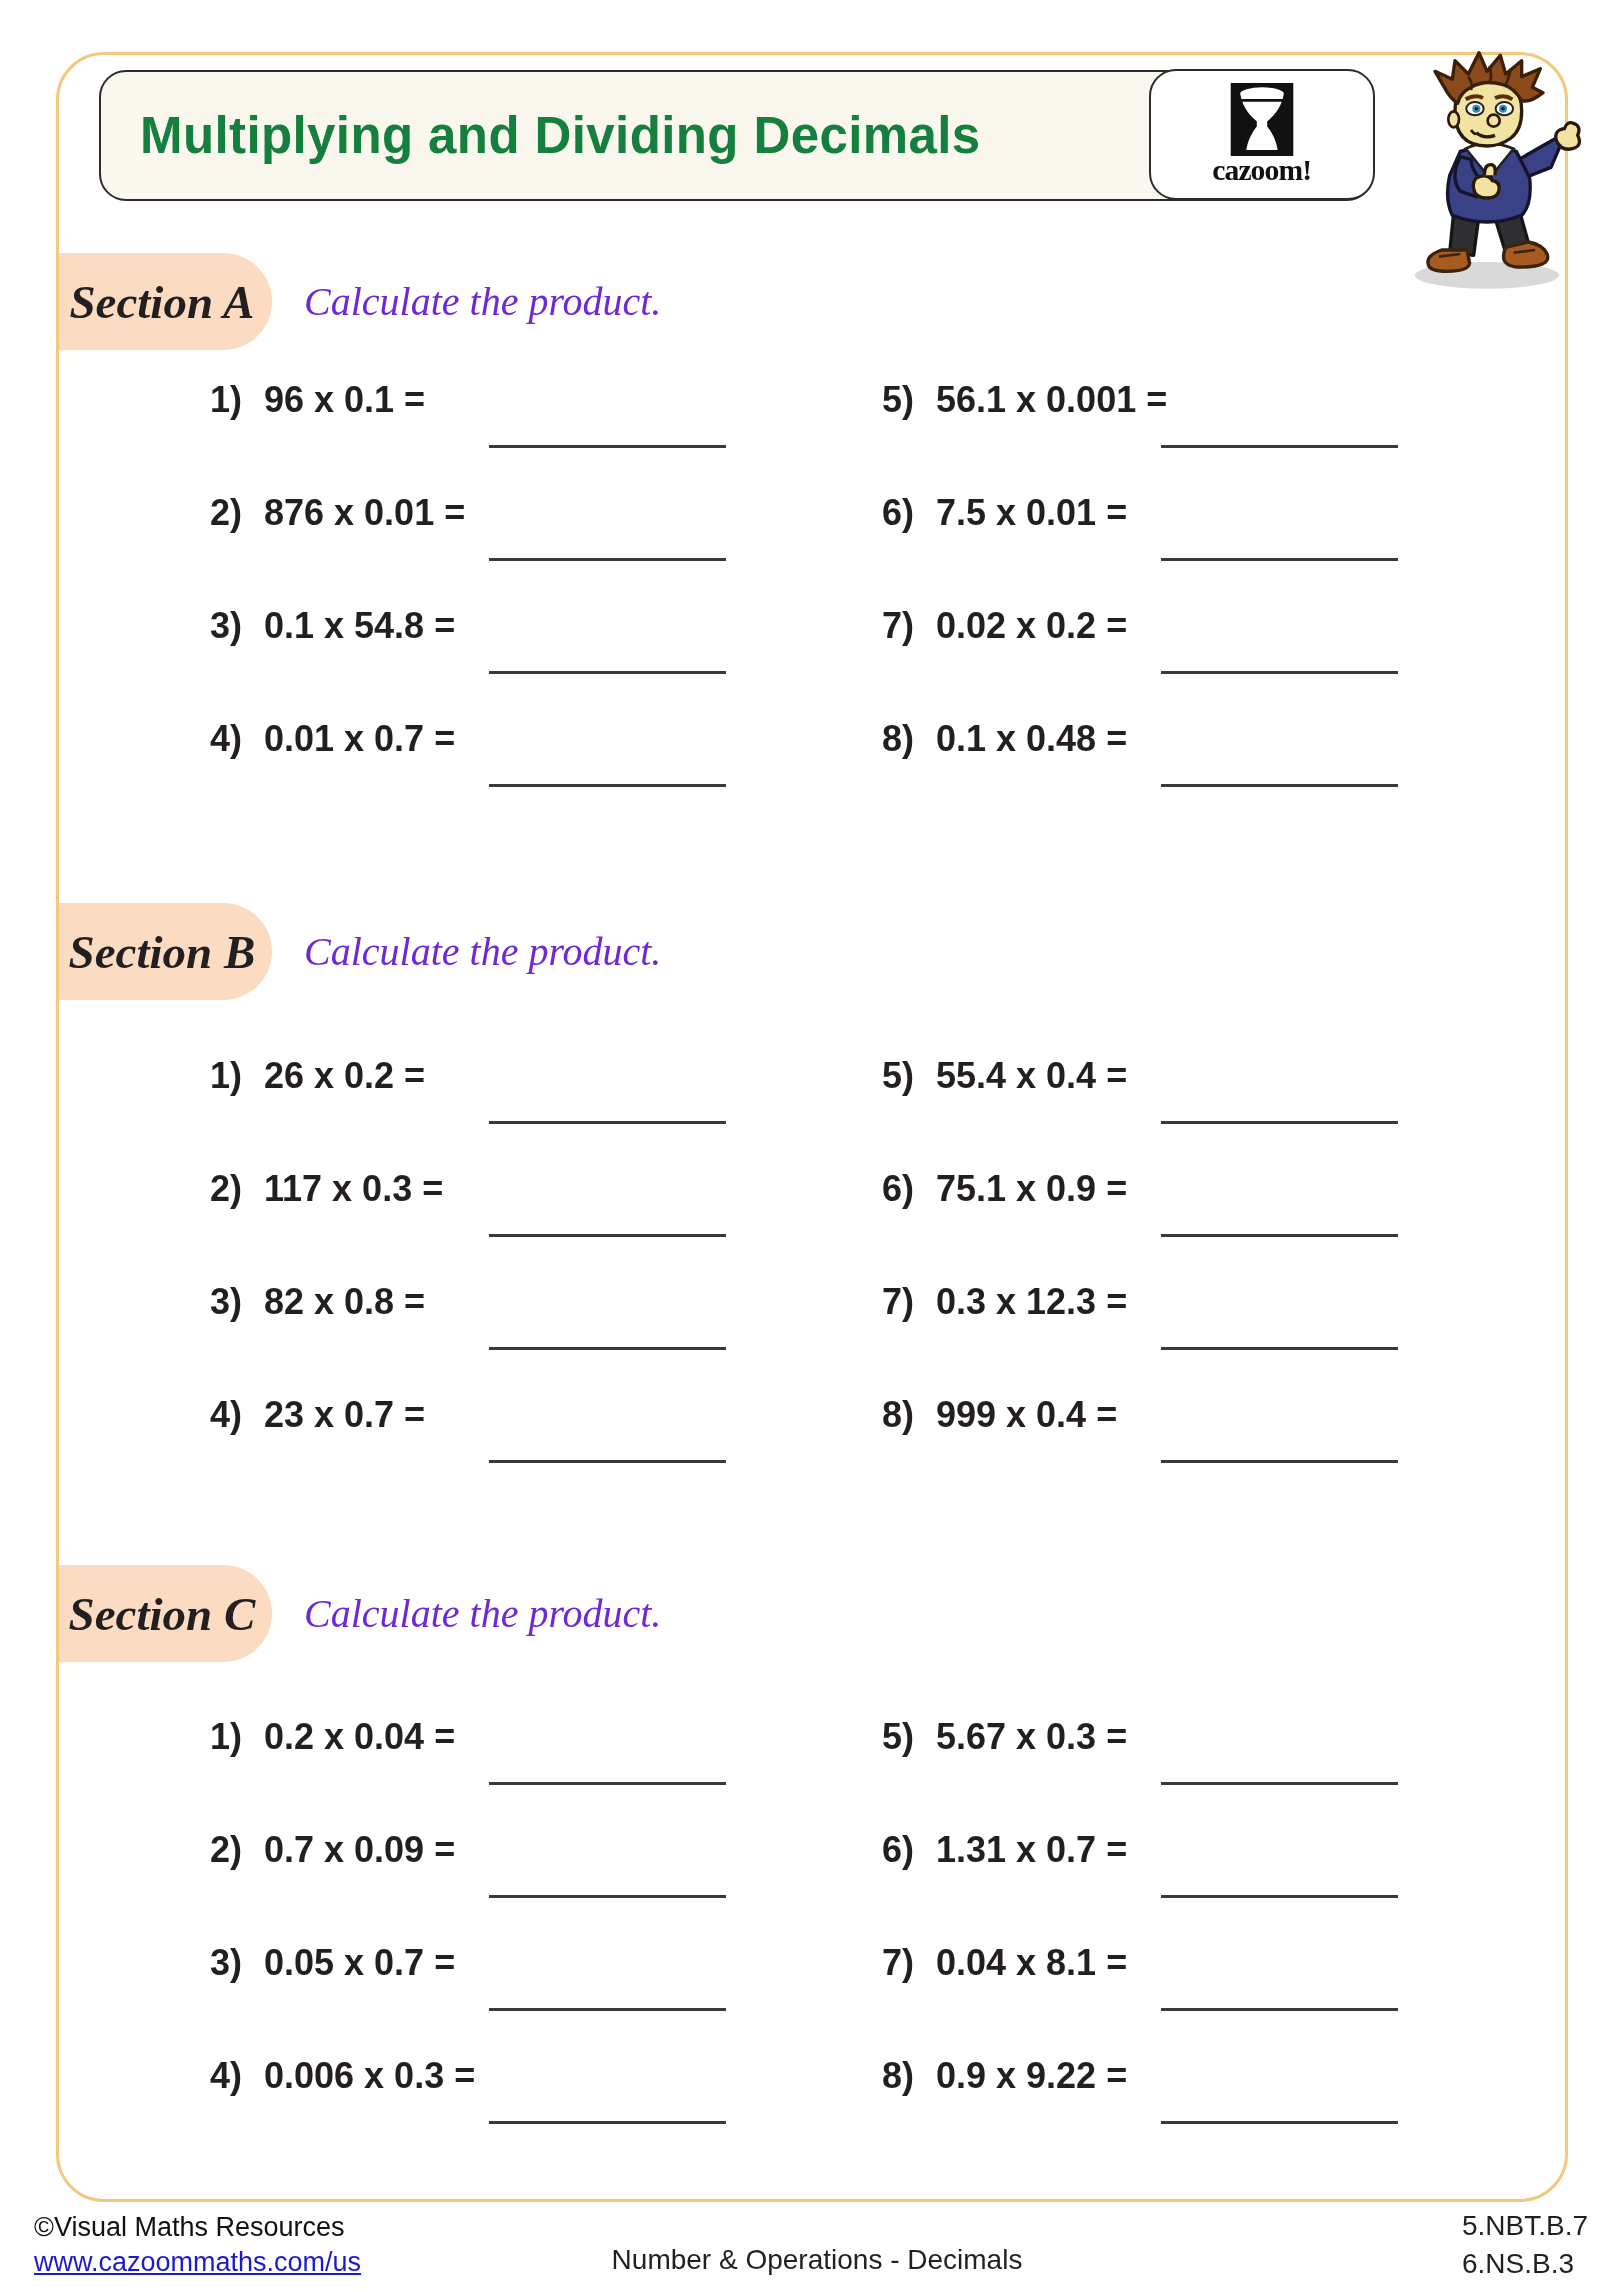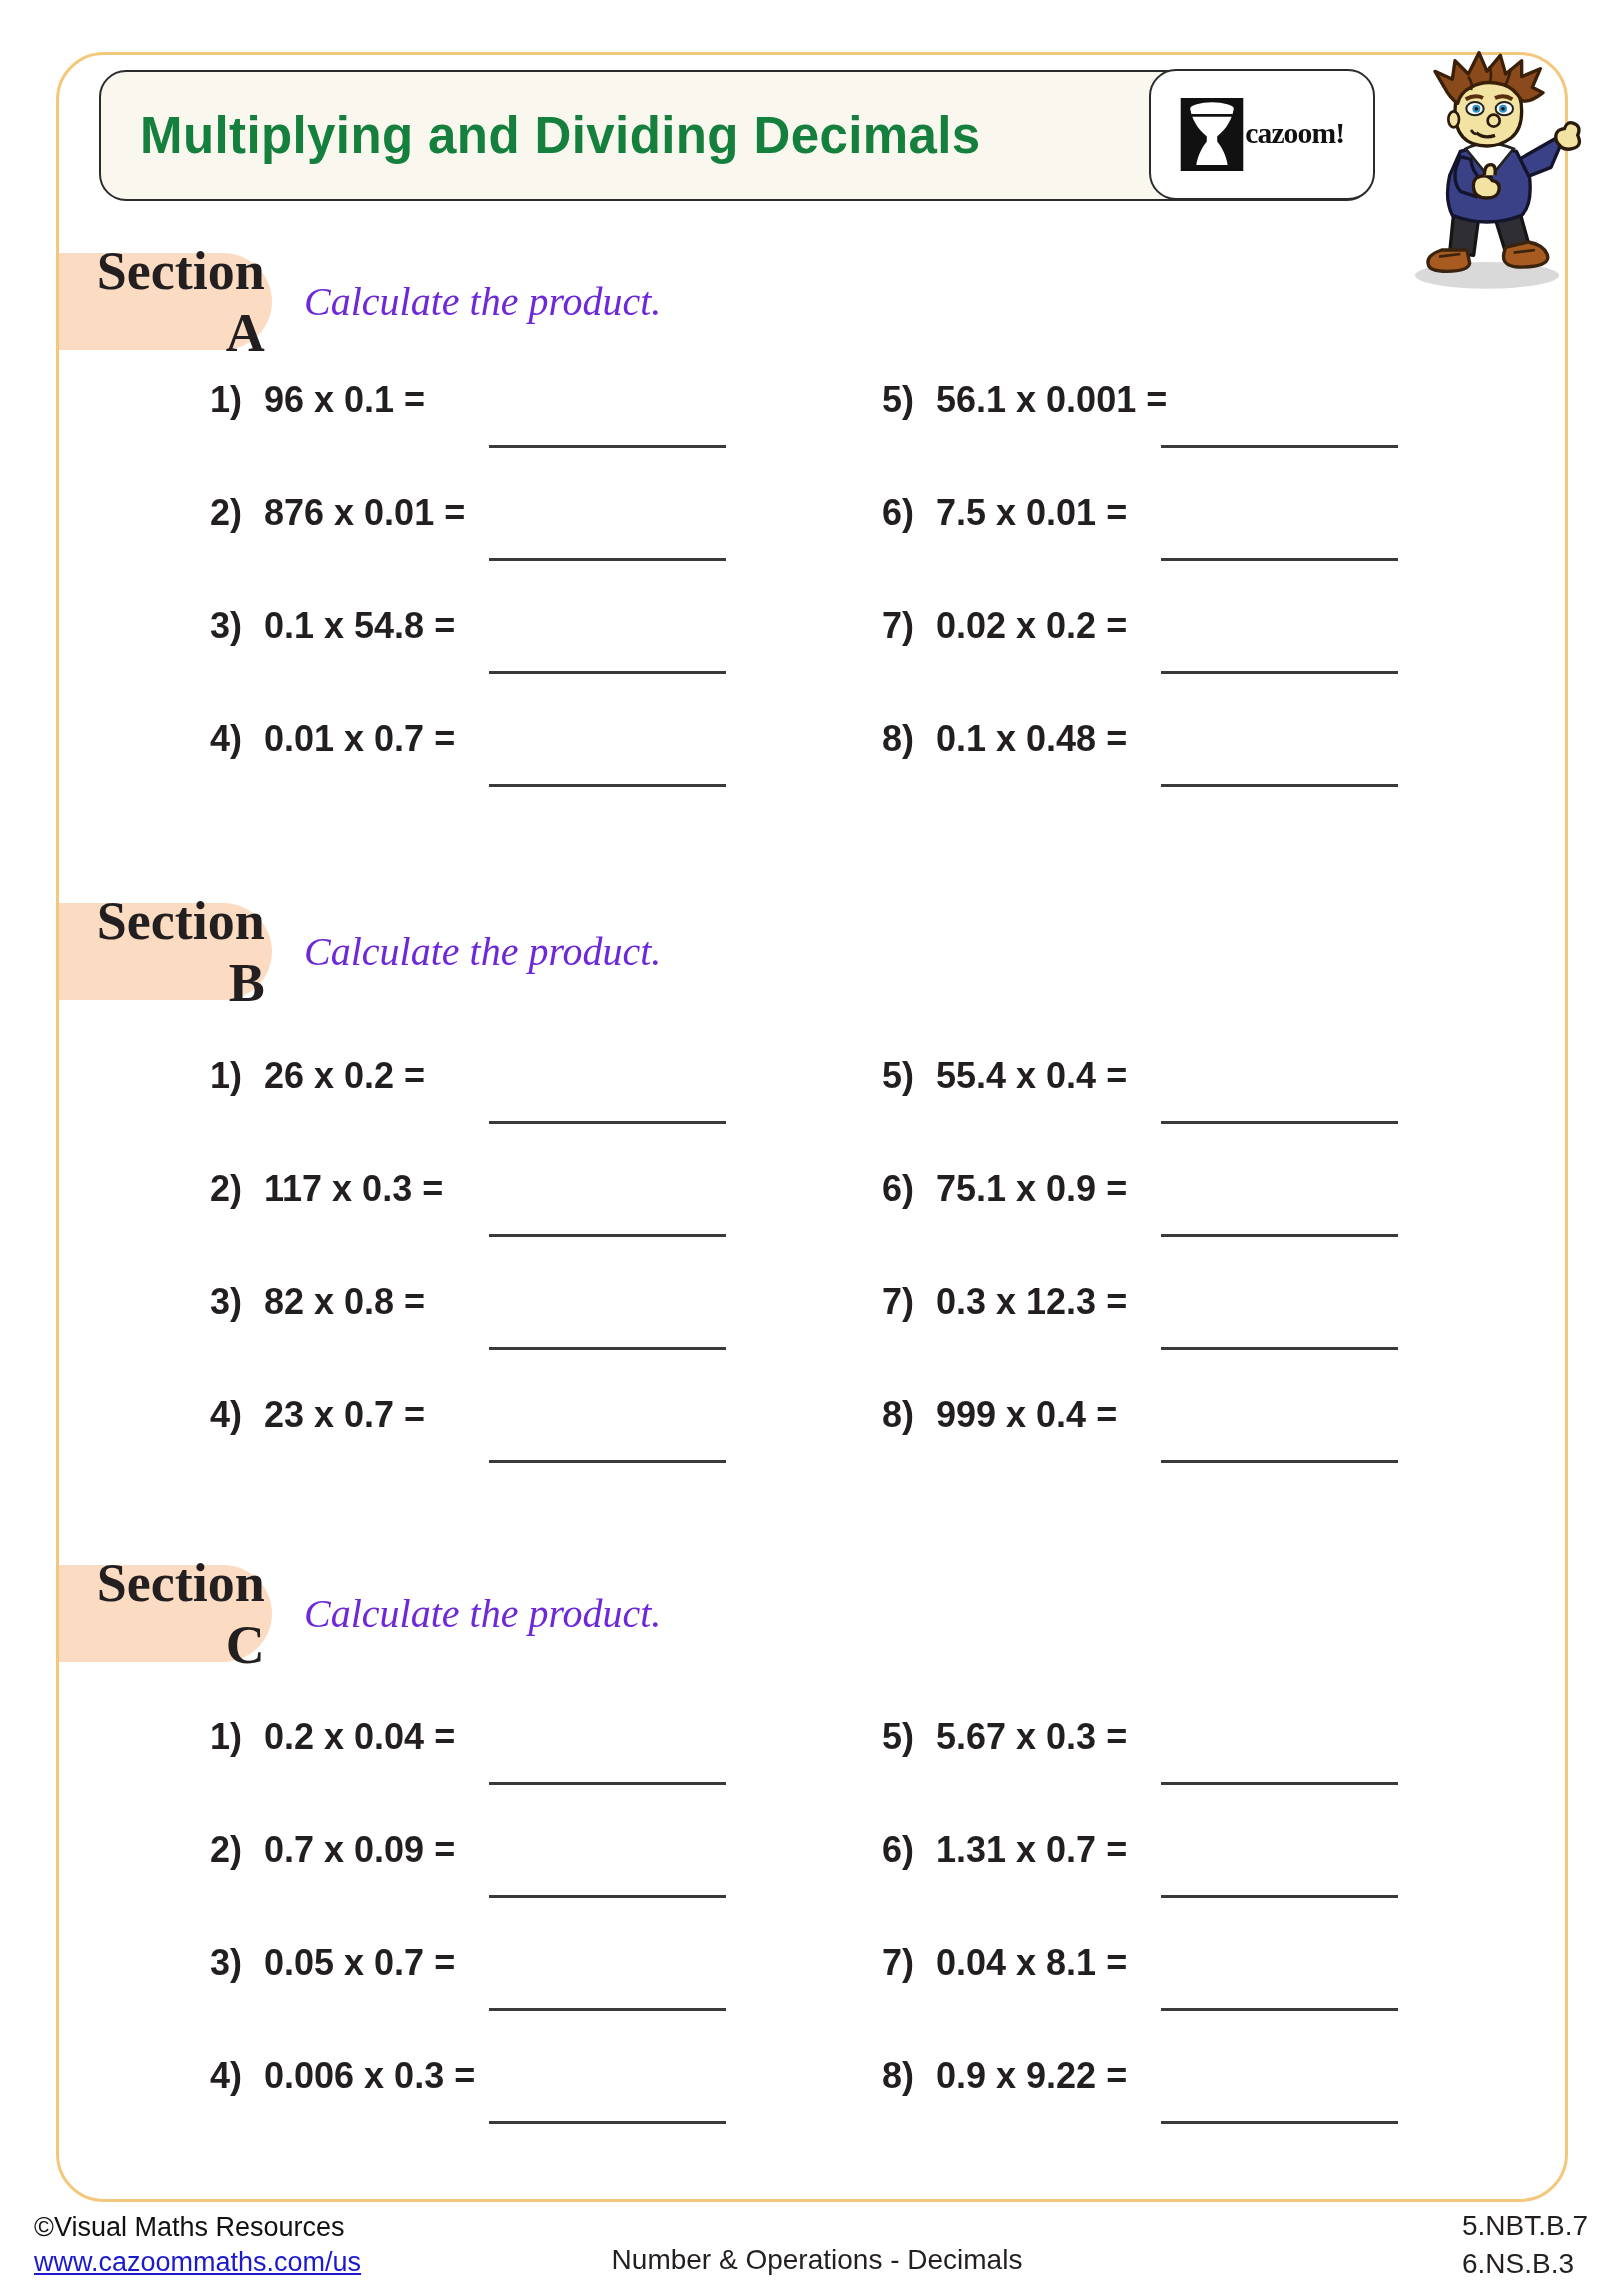--- a/index.html
+++ b/index.html
@@ -17,37 +17,37 @@
     position:absolute;left:99px;top:70px;width:1275px;height:131px;
     background:#FAF8EE;border:2.7px solid #2B2B2B;border-radius:27px;
     display:flex;align-items:center;box-sizing:border-box;
   }
   .title-text{
     margin-left:39px;font-size:51px;font-weight:700;letter-spacing:0.4px;color:#15803d;
   }
   .logo-box{
     position:absolute;right:-2.7px;top:-2.7px;width:226px;height:131px;
     background:#ffffff;border:2.7px solid #2B2B2B;border-radius:27px;
-    display:flex;flex-direction:row;align-items:center;justify-content:center;
+    display:flex;flex-direction:column;align-items:center;justify-content:center;
     box-sizing:border-box;
   }
   .logo-square{width:66px;height:73px;display:block;}
   .logo-word{
     font-family:"Liberation Serif",serif;font-weight:700;font-size:29.6px;
     letter-spacing:-0.9px;color:#111;margin-top:-1.8px;
   }
   .mascot{position:absolute;left:1390px;top:50px;width:202px;height:240px;}
   
   .section-pill{
     position:absolute;left:59px;width:213px;height:97px;background:#FBDCC3;
     border-radius:0 52px 52px 0;display:flex;align-items:center;justify-content:center;
   }
   .section-label{
-    font-family:"Liberation Serif",serif;font-weight:700;
-    font-size:54px;color:#231F20;padding-right:7.2px;text-align:right;
+    font-family:"Liberation Serif",serif;font-style:italic;font-weight:700;
+    font-size:47px;color:#231F20;padding-right:7.2px;
   }
   .section-instruction{
     position:absolute;left:304px;height:97px;display:flex;align-items:center;
     font-family:"Liberation Serif",serif;font-style:italic;font-size:40px;color:#6d28d9;
   }
   .pill-a,.instr-a{top:253px;}
   .pill-b,.instr-b{top:903px;}
   .pill-c,.instr-c{top:1565px;}
   
   .problems-grid{

